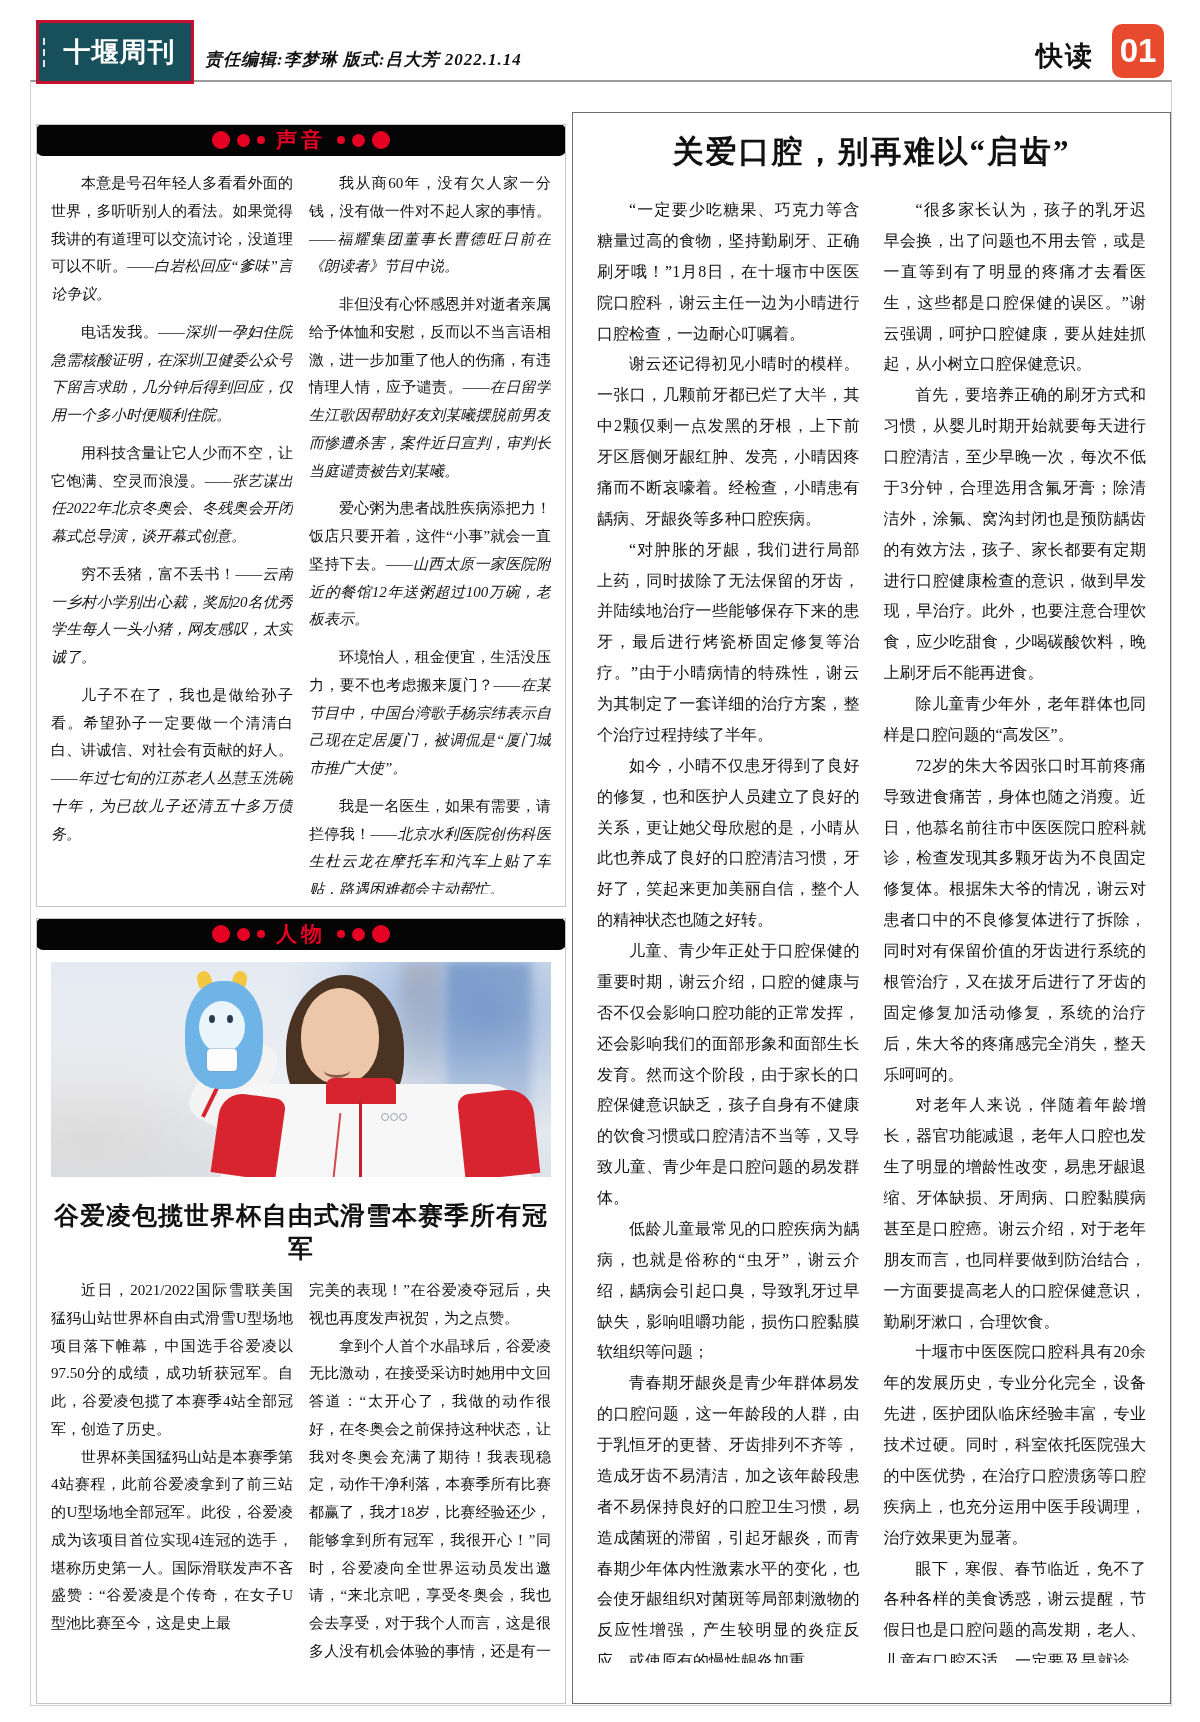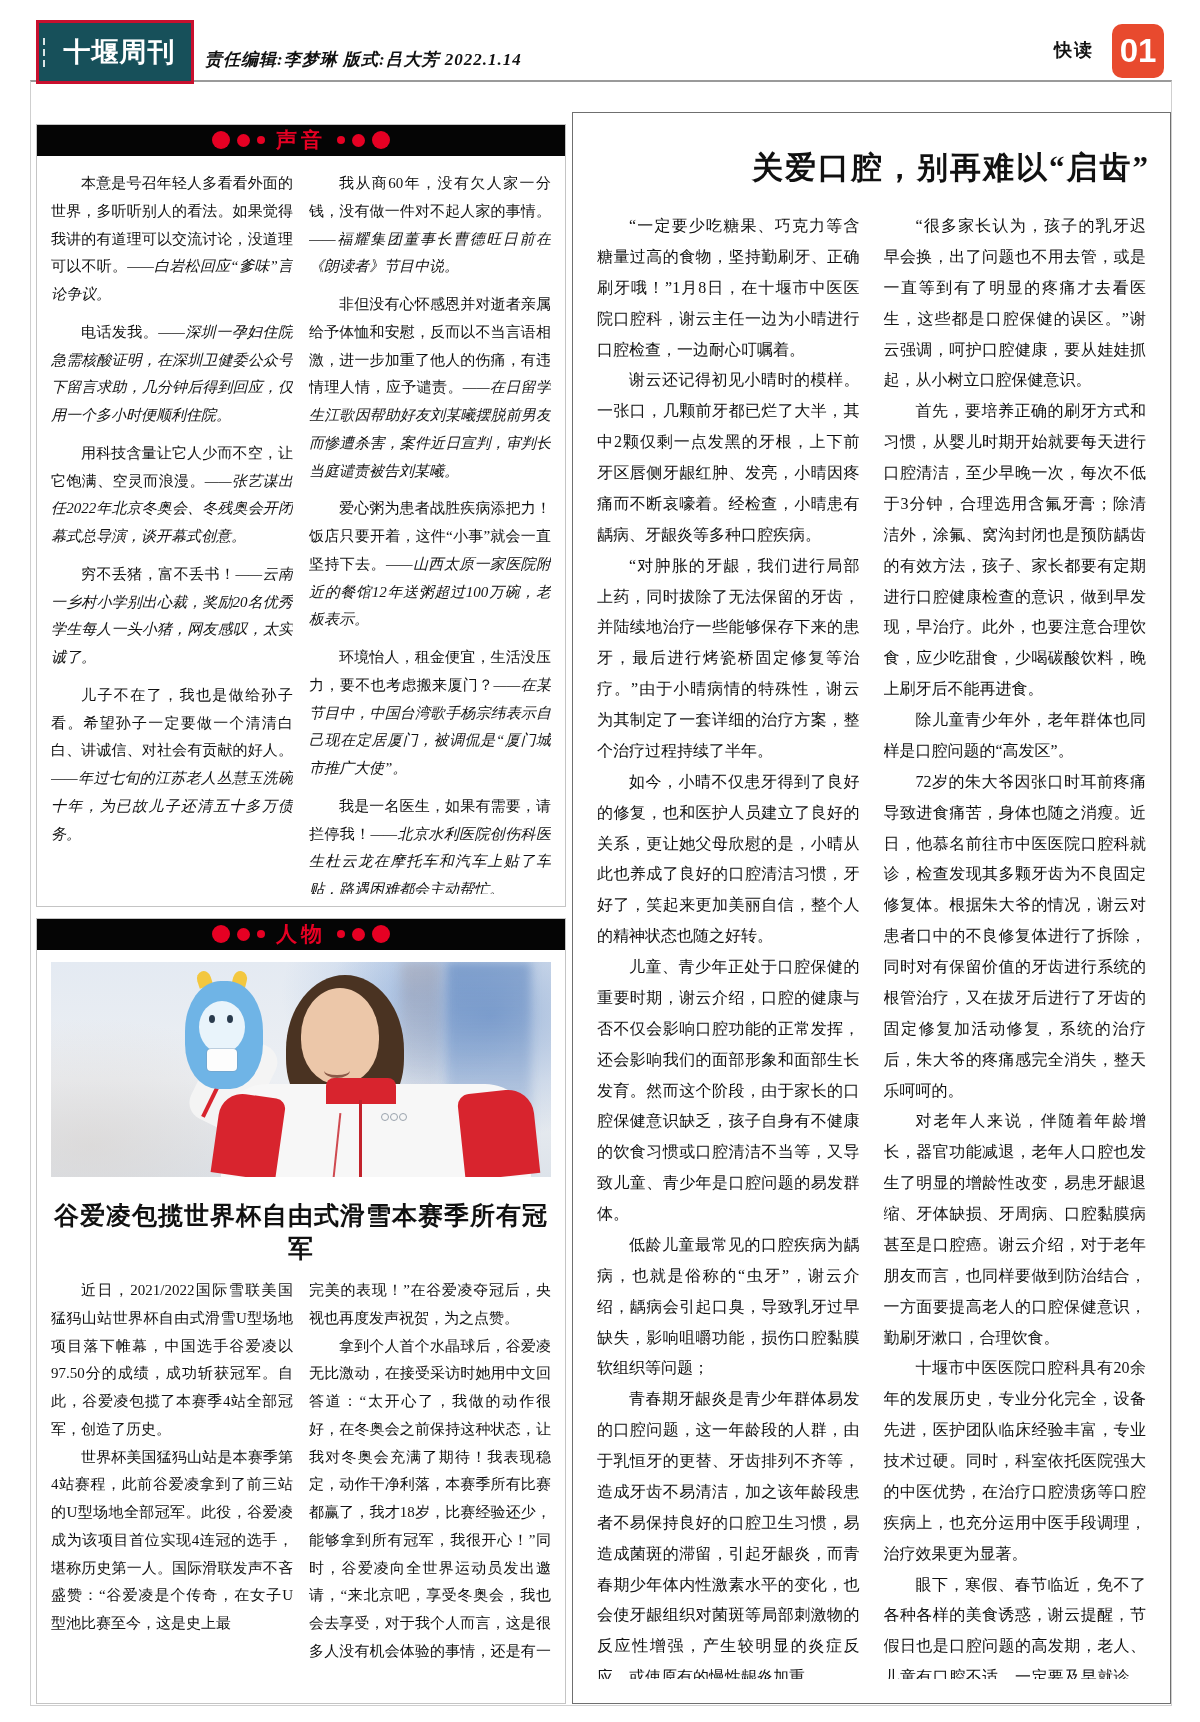--- a/index.html
+++ b/index.html
@@ -12,32 +12,32 @@
     border-left:1px solid #cfcfcf;border-right:1px solid #cfcfcf;border-bottom:1px solid #cfcfcf;
     border-top:2px solid #9a9a9a;pointer-events:none;}
   .masthead{position:absolute;left:36px;top:20px;width:152px;height:58px;
     border:3px solid #c8102e;background:#17505a;display:flex;align-items:center;}
   .masthead-side{width:9px;height:100%;display:flex;flex-direction:column;justify-content:center;gap:4px;align-items:center;}
   .masthead-side i{display:block;width:2px;height:7px;background:rgba(255,255,255,.85);}
   .masthead-title{flex:1;text-align:center;color:#fff;font-family:"Liberation Sans","DejaVu Sans",sans-serif;
     font-weight:bold;font-size:27px;letter-spacing:1px;}
   .editor-line{position:absolute;left:205px;top:48px;font-size:17px;font-weight:bold;font-style:italic;
     font-family:"Liberation Serif","DejaVu Serif",serif;letter-spacing:1px;}
-  .quickread{position:absolute;right:106px;top:38px;font-size:18px;font-weight:bold;
+  .quickread{position:absolute;right:106px;top:38px;font-size:27px;font-weight:bold;
     font-family:"Liberation Sans","DejaVu Sans",sans-serif;letter-spacing:2px;margin-left:16px;}
   .pageno{position:absolute;right:36px;top:24px;width:52px;height:54px;background:#e84a2e;
     border-radius:10px;color:#fff;display:flex;align-items:center;justify-content:center;
     font-family:"Liberation Sans","DejaVu Sans",sans-serif;font-weight:bold;font-size:33px;}
 
   
   .box{position:absolute;background:#fff;border:1px solid #c4c4c4;overflow:hidden;}
   .voices-box{left:36px;top:124px;width:528px;height:781px;}
   .people-box{left:36px;top:918px;width:528px;height:784px;}
   .bar{height:32px;background:#050505;display:flex;align-items:center;justify-content:center;gap:7px;
-    margin:-1px -1px 0 -1px;}
+    margin:-1px -1px 0 -1px;border-radius:7px;}
   .bar .dot{border-radius:50%;background:#e60023;display:inline-block;}
   .d1{width:18px;height:18px;} .d2{width:13px;height:13px;} .d3{width:8px;height:8px;}
   .bar .label{color:#e60023;font-family:"Liberation Sans","DejaVu Sans",sans-serif;
     font-weight:bold;font-size:21px;letter-spacing:4px;margin:0 4px;}
 
   .twocol{display:flex;gap:16px;padding:14px 14px 10px 14px;}
   .col{flex:1;min-width:0;text-align:justify;overflow:hidden;}
 
   .voices-box .col{font-size:15px;line-height:1.85;height:724px;}
   p.q{margin:0 0 10px 0;text-indent:2em;}
@@ -83,21 +83,21 @@
   .headline{margin:22px 12px 8px 12px;text-align:center;font-weight:bold;font-size:25px;letter-spacing:1px;
     font-family:"Liberation Serif","DejaVu Serif",serif;}
   .people-box .twocol{padding-top:4px;}
   .people-box .col{font-size:15px;line-height:1.85;height:388px;}
   .people-box p{margin:0;text-indent:2em;}
   .people-box p.noindent{text-indent:0;}
 
   
   .oral-box{position:absolute;left:572px;top:112px;width:597px;height:1590px;background:#fff;
     border:1px solid #6f6f6f;overflow:hidden;}
-  .oral-title{margin:34px 20px 16px 20px;text-align:right;font-weight:bold;font-size:31px;letter-spacing:2px;
+  .oral-title{margin:18px 20px 16px 20px;text-align:center;font-weight:bold;font-size:31px;letter-spacing:2px;
     font-family:"Liberation Serif","DejaVu Serif",serif;}
   .oral-box .twocol{padding:6px 24px 10px 24px;gap:24px;}
   .oral-box .col{font-size:16px;line-height:1.93;height:1468px;}
   .oral-box p{margin:0;text-indent:2em;}
 </style>
 </head>
 <body>
 
 <div class="page">
 

